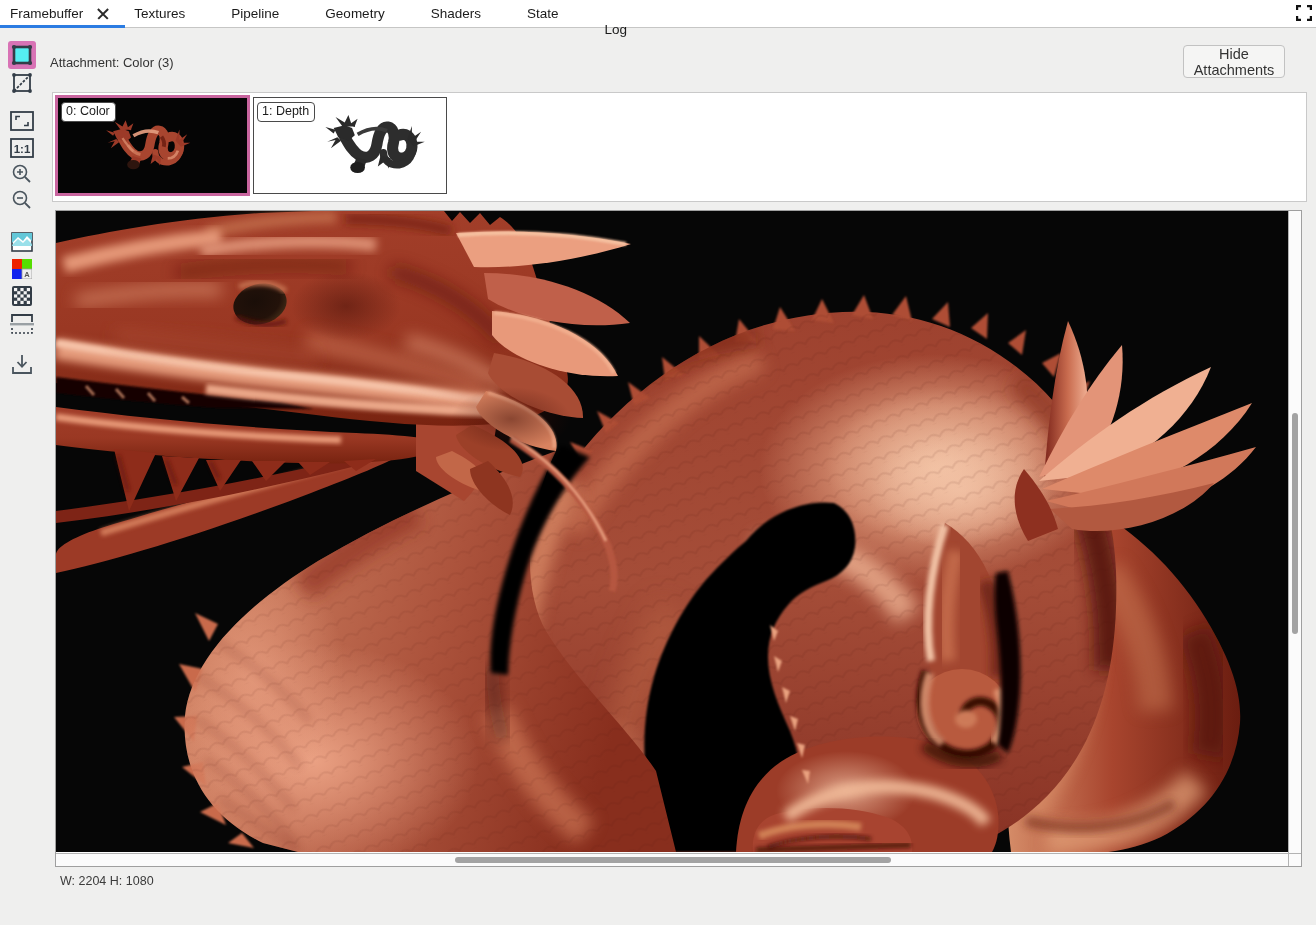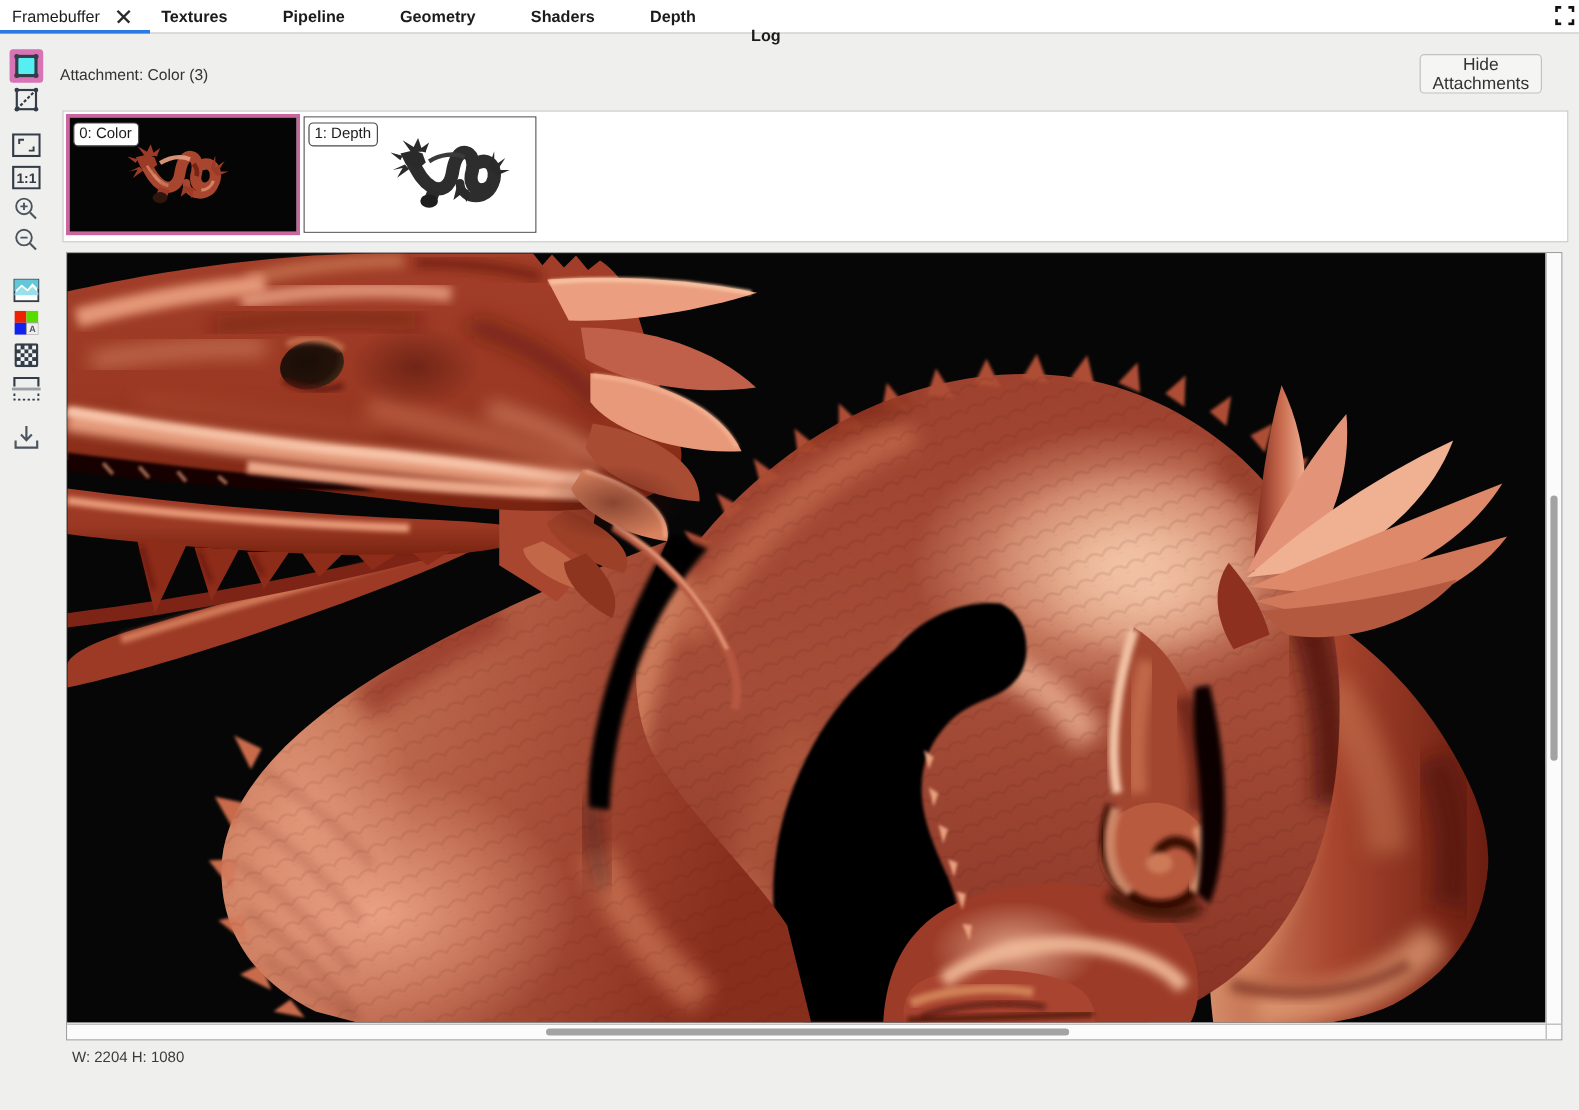--- a/index.html
+++ b/index.html
@@ -1,21 +1,21 @@
 <!DOCTYPE html>
 <html><head>
 <meta charset="utf-8">
 <style>
 
   * { margin:0; padding:0; box-sizing:border-box; }
   html,body { width:1316px; height:925px; overflow:hidden; }
   body { background:#efefee; font-family:"Liberation Sans", sans-serif; color:#1a1a1a; position:relative; }
   .tabbar { position:absolute; left:0; top:0; width:1316px; height:28px; background:#ffffff;
             border-bottom:1px solid #c6c6c5; display:flex; align-items:stretch; }
-  .tab { position:relative; display:flex; align-items:center; font-size:13.5px; color:#1b1b1b; cursor:default;font-weight:bold; }
+  .tab { position:relative; display:flex; align-items:center; font-size:13.5px; color:#1b1b1b; cursor:default; }
   .tab.active { font-weight:normal; }
   .tab .underline { position:absolute; left:0; width:125px; bottom:-1px; height:3px; background:#2b7ce2; }
   .tab-label { white-space:nowrap; }
   .tab-close { margin-left:14px; width:12px; height:12px; position:relative; }
   .tab-close:before, .tab-close:after { content:""; position:absolute; left:-1px; top:5.2px; width:14px; height:1.5px;
             background:#2a2a2a; }
   .tab-close:before { transform:rotate(45deg); }
   .tab-close:after { transform:rotate(-45deg); }
   .fullscreen-btn { position:absolute; right:4px; top:5px; width:16px; height:16px; }
   .sidebar { position:absolute; left:0; top:28px; width:44px; bottom:2px; }
@@ -84,21 +84,21 @@
   <div class="tab" style="padding:0 23px;">
     <span class="tab-label">Pipeline</span>
     </div>
   <div class="tab" style="padding:0 23px;">
     <span class="tab-label">Geometry</span>
     </div>
   <div class="tab" style="padding:0 23px;justify-content:flex-end;">
     <span class="tab-label">Shaders</span>
     </div>
   <div class="tab" style="padding:0 23px;">
-    <span class="tab-label">Depth</span>
+    <span class="tab-label">State</span>
     </div>
   <div class="tab" style="padding:0 23px;margin-top:29px;">
     <span class="tab-label">Log</span>
     </div>
   <div class="fullscreen-btn">
     <svg width="16" height="16" viewBox="0 0 16 16">
       <path d="M1,5 V1 H5 M11,1 H15 V5 M15,11 V15 H11 M5,15 H1 V11" fill="none" stroke="#111" stroke-width="2.4"></path>
     </svg>
   </div>
 </div>

